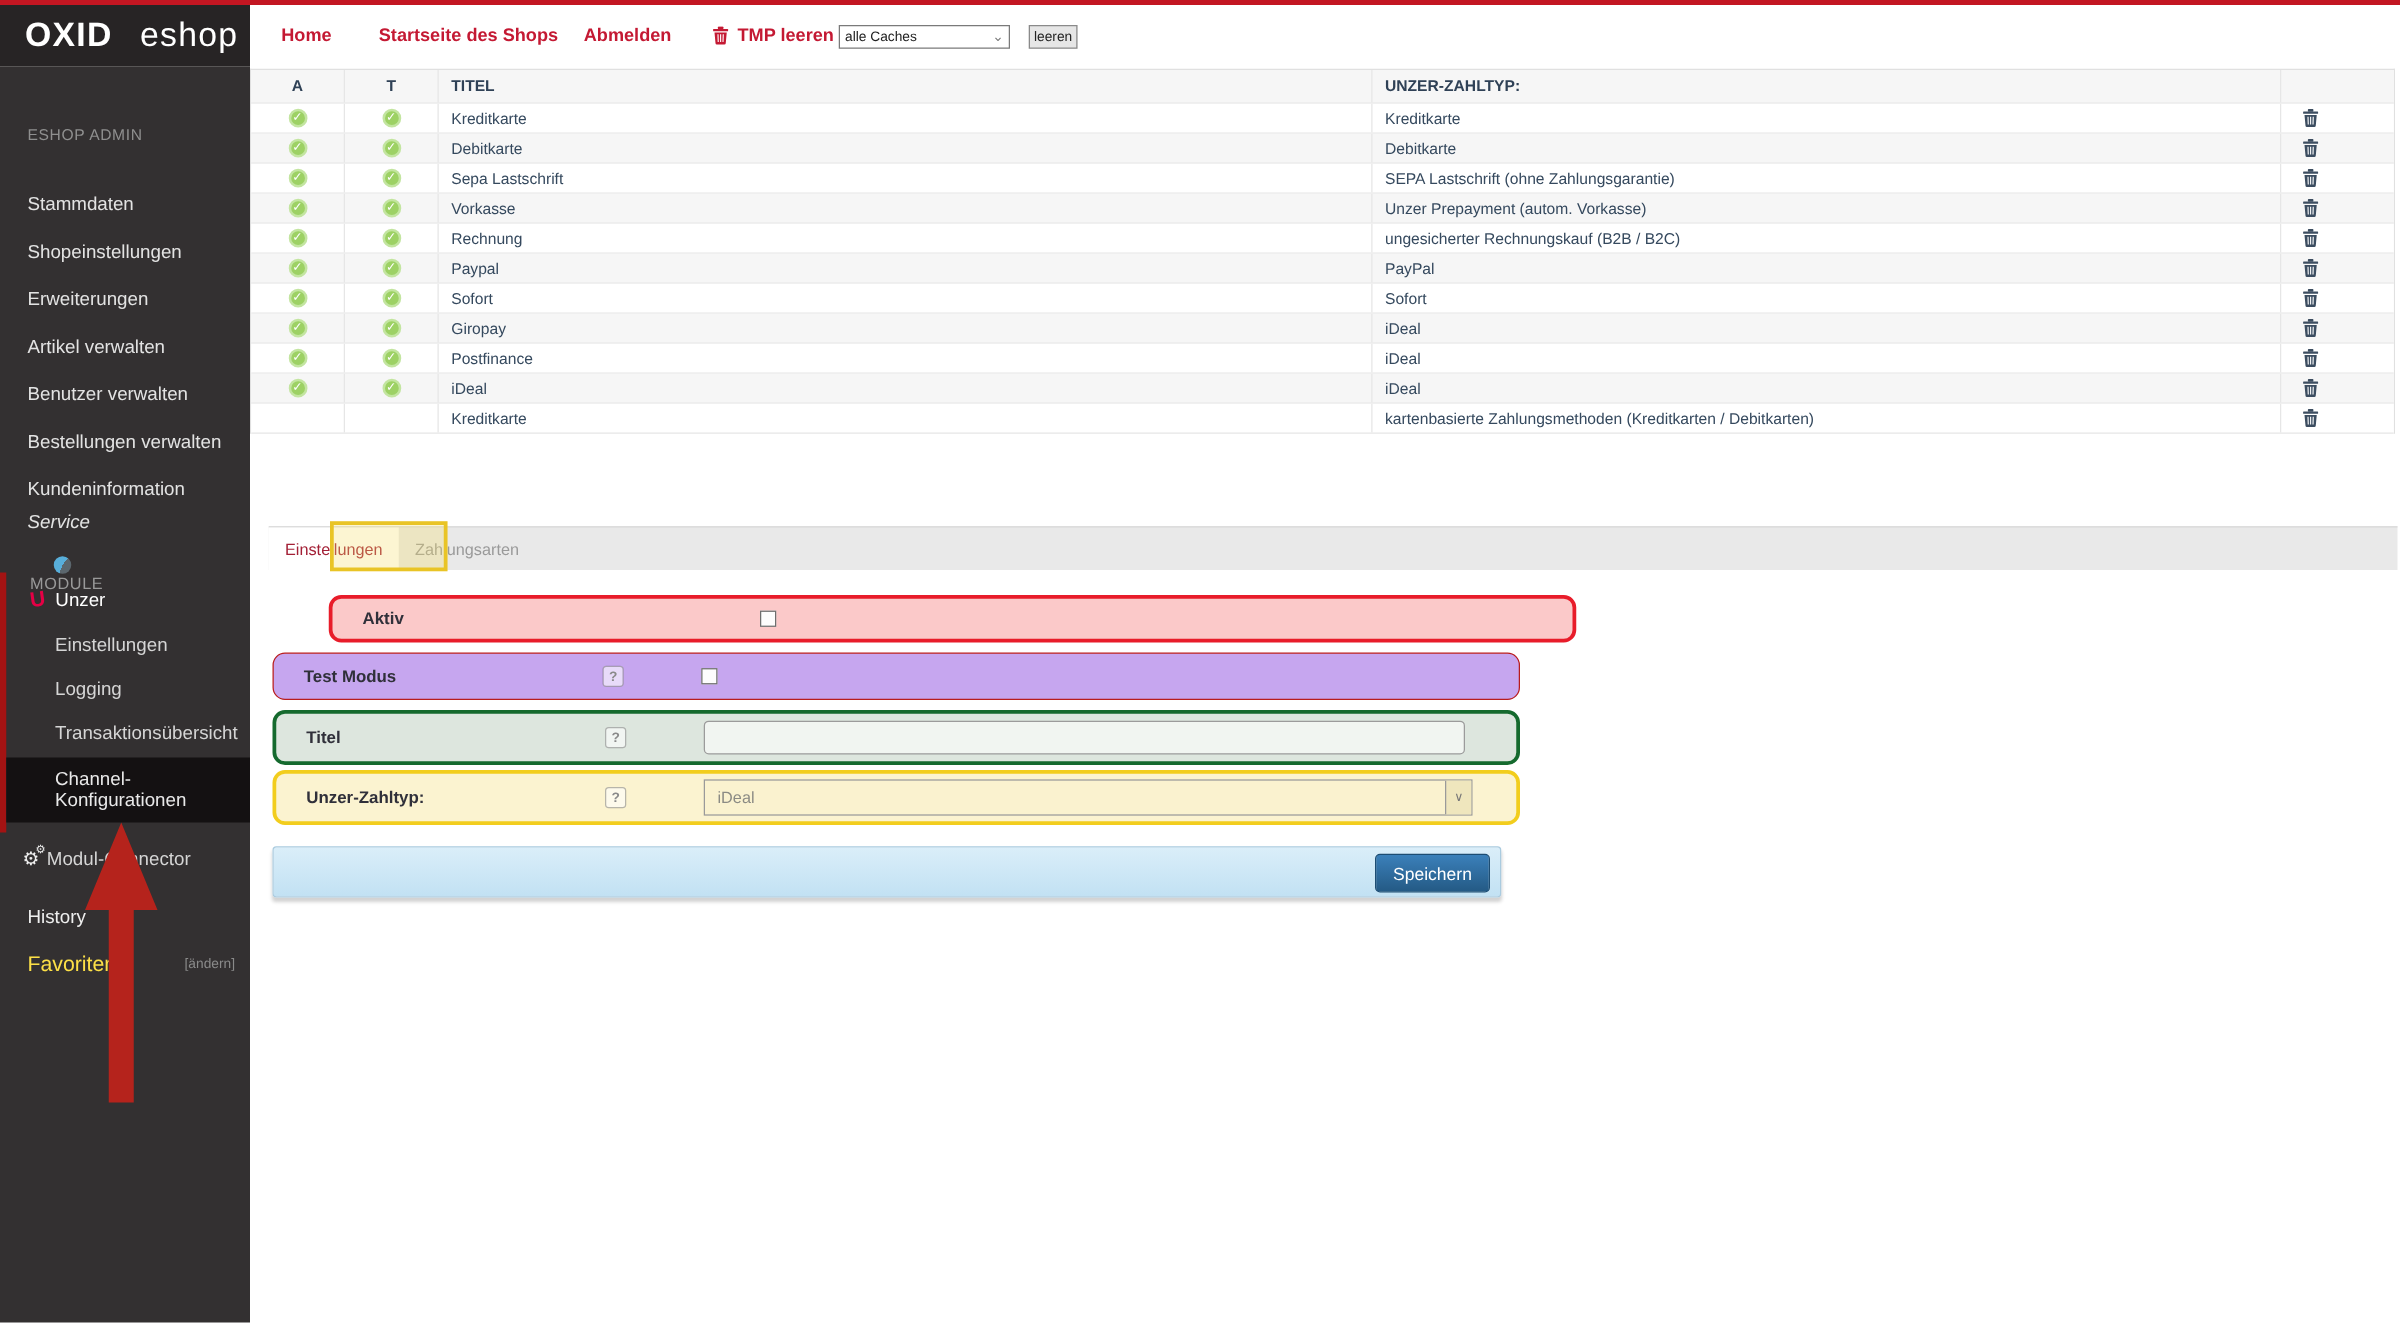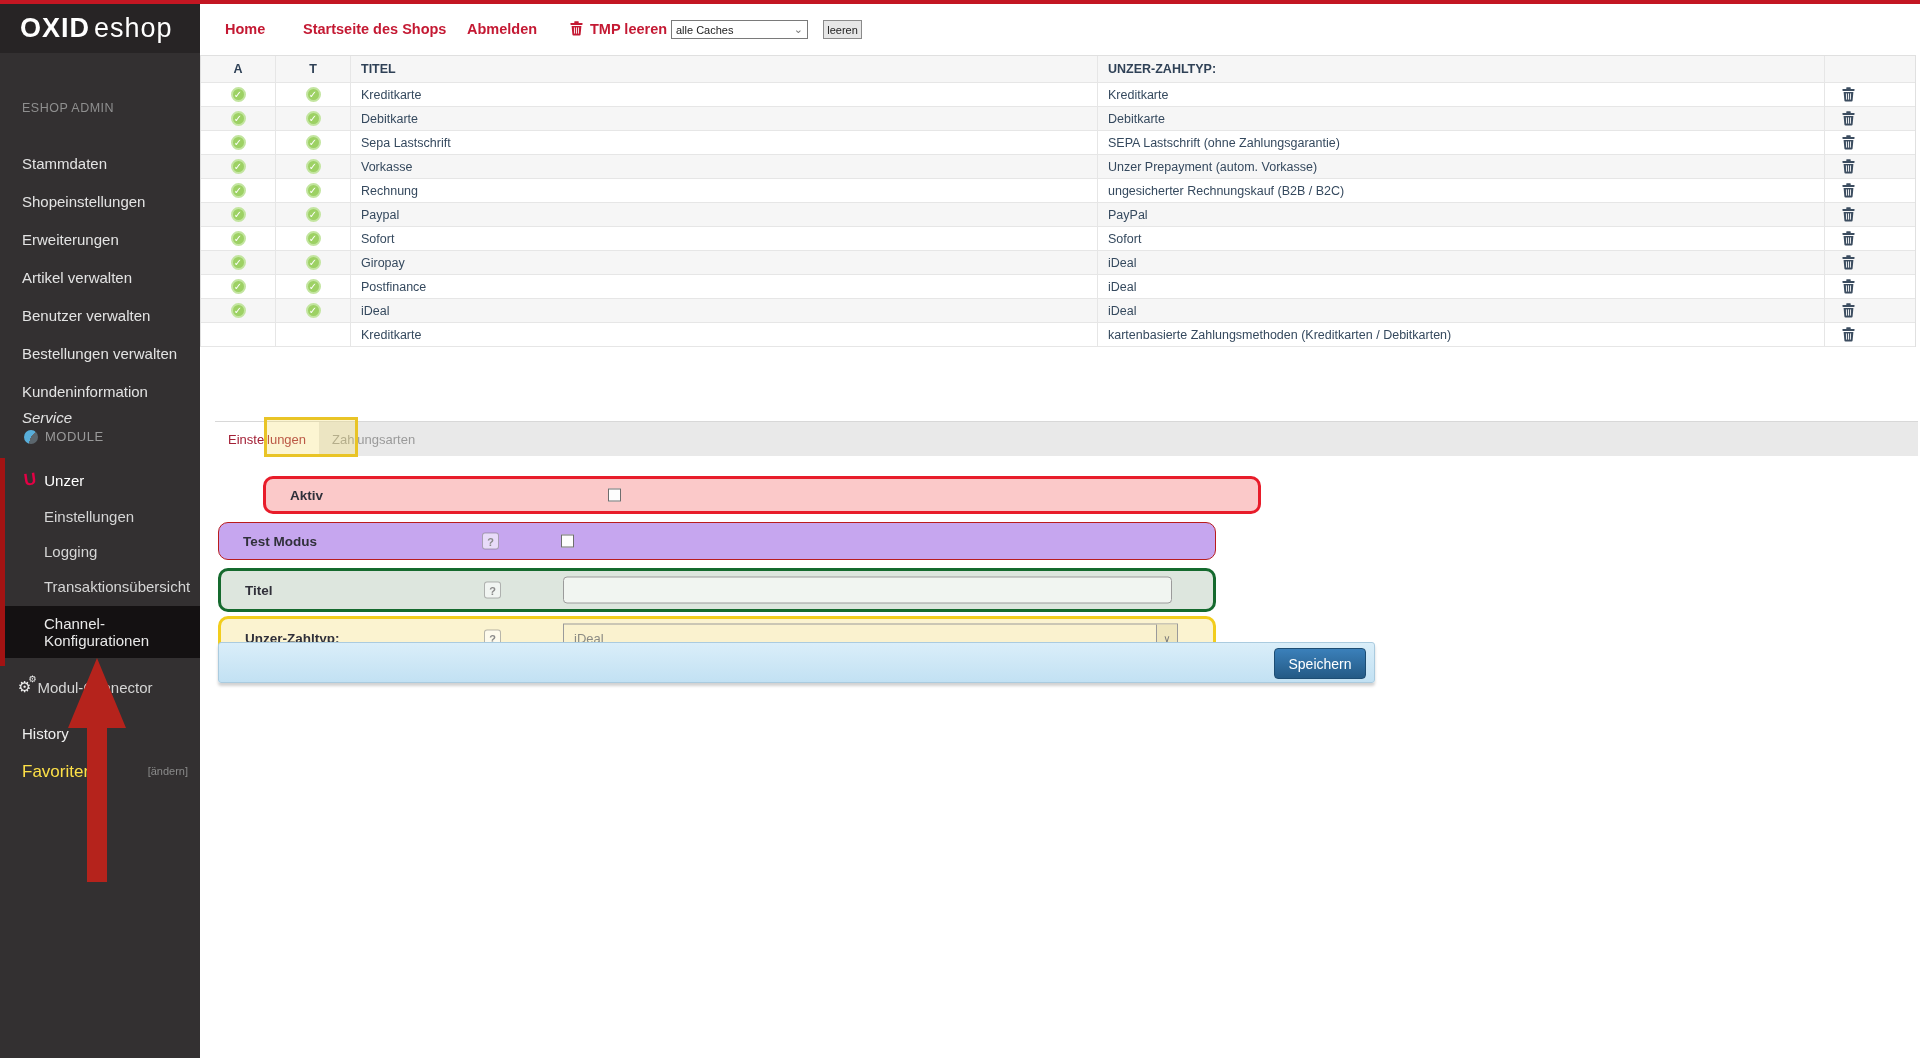--- a/index.html
+++ b/index.html
@@ -7,21 +7,21 @@
               font-family:"Liberation Sans","DejaVu Sans",sans-serif; }
   .abs { position:absolute; }
 
   
   #topline { left:0; top:0; width:1920px; height:4px; background:#c31622; }
 
   
   #logo { left:0; top:4px; width:200px; height:49px; background:#272425;
           display:flex; align-items:center; padding-left:20px; color:#fff; }
   #logo .l1 { font-size:27px; font-weight:800; letter-spacing:1px; }
-  #logo .l2 { font-size:27px; font-weight:300; margin-left:4px; letter-spacing:1px; }
+  #logo .l2 { font-size:27px; font-weight:300; margin-left:22px; letter-spacing:1px; }
 
   
   #header { left:200px; top:4px; width:1720px; height:49px; background:#fff; }
   .hitem { position:absolute; top:0; height:49px; display:flex; align-items:center;
            color:#c41933; font-weight:bold; font-size:14.5px; cursor:pointer; }
   #lnk-home { left:25px; }
   #lnk-shop { left:103px; }
   #lnk-logout { left:267px; }
   #tmp-group { left:370px; }
   #tmp-group svg { margin-right:7px; }
@@ -107,21 +107,21 @@
                  width:609px; height:27px; border:1px solid #9b9b9b; border-radius:4px;
                  background:#f1f5f1; font-size:13px; color:#444; padding:0 8px;
                  font-family:"Liberation Sans",sans-serif; }
   #ztyp-select { position:absolute; left:342px; top:50%; transform:translateY(-50%);
                  width:615px; height:29px; border:1px solid #9a9a9a; background:#faf2cf;
                  display:flex; align-items:center; cursor:pointer; }
   #ztyp-select .val { font-size:13px; color:#8b8b84; padding-left:10px; }
   #ztyp-select .arr { margin-left:auto; width:21px; height:100%; border-left:1px solid #9a9a9a;
                  background:#efe6bd; color:#777; font-size:10px;
                  display:flex; align-items:center; justify-content:center; }
-  #savebar { left:218px; top:642px; width:1157px; height:41px; border:1px solid #aacbdf;
+  #savebar { left:218px; top:677px; width:983px; height:41px; border:1px solid #aacbdf;
              border-radius:3px; background:linear-gradient(#daeef9,#c2e1f3);
              box-shadow:0 3px 3px rgba(0,0,0,.18);padding-left:45px; }
   #save-btn { position:absolute; right:8px; top:5px; width:92px; height:31px;
               background:linear-gradient(#3b80ba,#245a85); border:1px solid #1d4d73;
               border-radius:4px; color:#fff; font-size:14px; cursor:pointer;
               font-family:"Liberation Sans",sans-serif; }
 </style>
 </head>
 <body>
 
@@ -164,21 +164,21 @@
       <div class="side-item" style="top: 102px;">Stammdaten</div>
       <div class="side-item" style="top: 140px;">Shopeinstellungen</div>
       <div class="side-item" style="top: 178px;">Erweiterungen</div>
       <div class="side-item" style="top: 216px;">Artikel verwalten</div>
       <div class="side-item" style="top: 254px; text-align: center;">Benutzer verwalten</div>
       <div class="side-item" style="top: 292px;">Bestellungen verwalten</div>
       <div class="side-item" style="top: 330px;">Kundeninformation</div>
       <div class="side-item" style="top: 356px; font-style: italic;">Service</div>
     </div>
 
-  <div class="mod-head" style="top:376px;">
+  <div class="mod-head" style="top:392px;flex-direction:column;">
     <span class="micon"></span>
     <span>MODULE</span>
   </div>
 
   <div id="redstrip"></div>
 
   <div id="unzer-item" style="top:417px;">
     <span class="uicon">U</span>
     <span>Unzer</span>
   </div>

